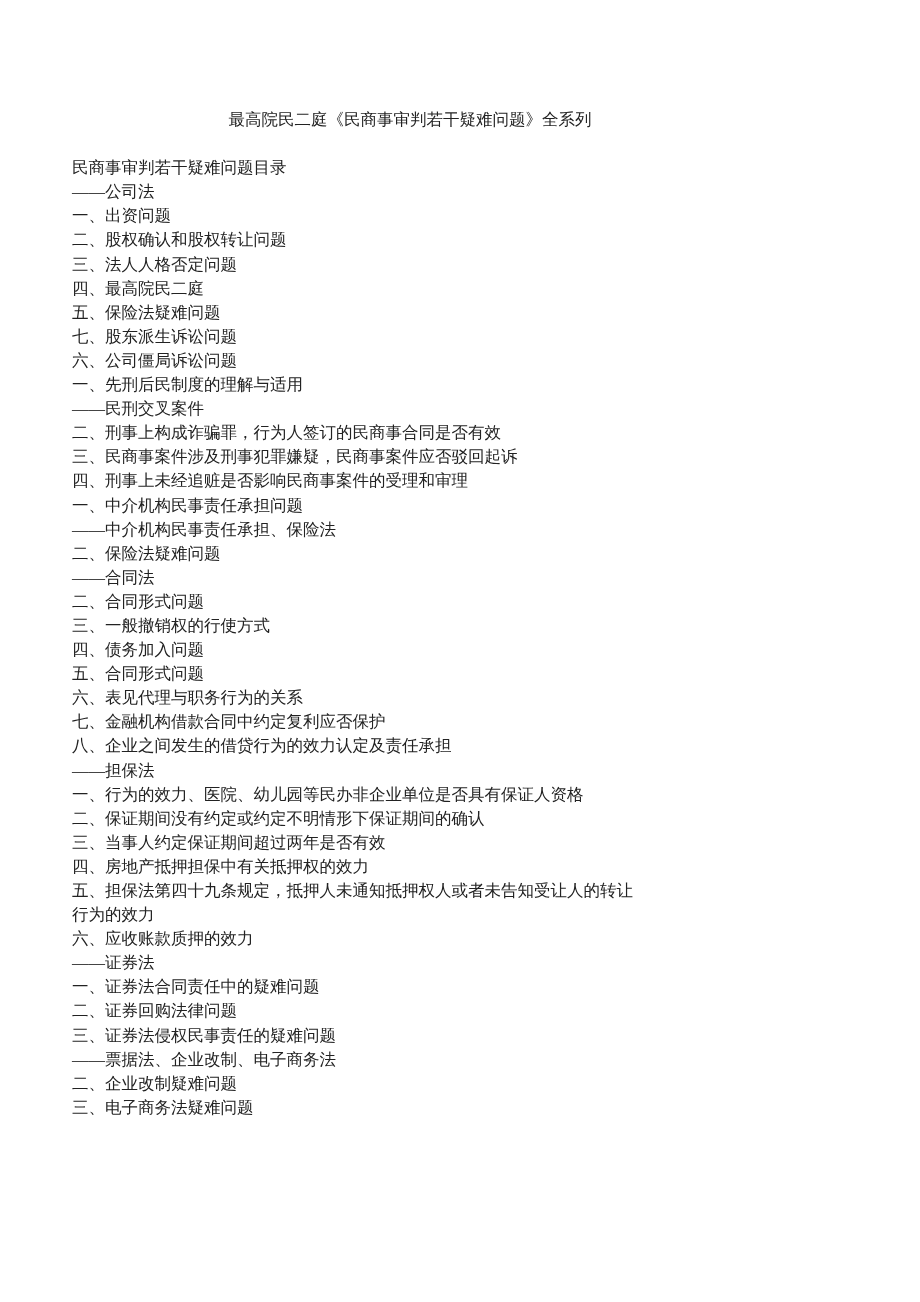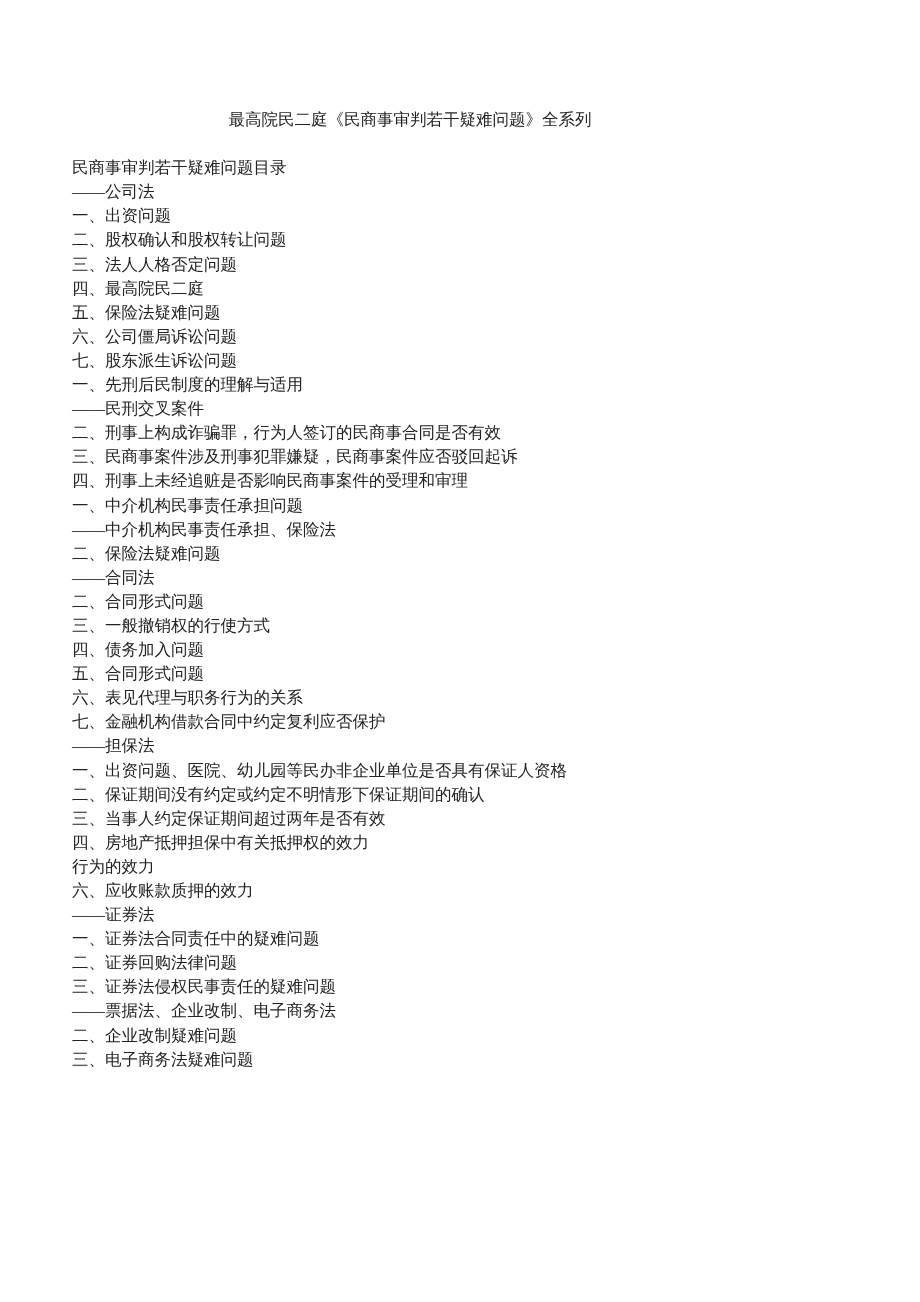--- a/index.html
+++ b/index.html
@@ -44,42 +44,44 @@
   <h1 class="doc-title">最高院民二庭《民商事审判若干疑难问题》全系列</h1>
   <div class="blank-line"></div>
   <div class="toc">
       <div class="toc-line toc-heading">民商事审判若干疑难问题目录</div>
       <div class="toc-line toc-section">——公司法</div>
       <div class="toc-line toc-item">一、出资问题</div>
       <div class="toc-line toc-item">二、股权确认和股权转让问题</div>
       <div class="toc-line toc-item">三、法人人格否定问题</div>
       <div class="toc-line toc-item">四、最高院民二庭</div>
       <div class="toc-line toc-item">五、保险法疑难问题</div>
+      <div class="toc-line toc-item">七、股东派生诉讼问题</div>
       <div class="toc-line toc-item">六、公司僵局诉讼问题</div>
-      <div class="toc-line toc-item">七、股东派生诉讼问题</div>
       <div class="toc-line toc-item">一、先刑后民制度的理解与适用</div>
       <div class="toc-line toc-section">——民刑交叉案件</div>
       <div class="toc-line toc-item">二、刑事上构成诈骗罪，行为人签订的民商事合同是否有效</div>
       <div class="toc-line toc-item">三、民商事案件涉及刑事犯罪嫌疑，民商事案件应否驳回起诉</div>
       <div class="toc-line toc-item">四、刑事上未经追赃是否影响民商事案件的受理和审理</div>
       <div class="toc-line toc-item">一、中介机构民事责任承担问题</div>
       <div class="toc-line toc-section">——中介机构民事责任承担、保险法</div>
       <div class="toc-line toc-item">二、保险法疑难问题</div>
       <div class="toc-line toc-section">——合同法</div>
       <div class="toc-line toc-item">二、合同形式问题</div>
       <div class="toc-line toc-item">三、一般撤销权的行使方式</div>
       <div class="toc-line toc-item">四、债务加入问题</div>
       <div class="toc-line toc-item">五、合同形式问题</div>
       <div class="toc-line toc-item">六、表见代理与职务行为的关系</div>
       <div class="toc-line toc-item">七、金融机构借款合同中约定复利应否保护</div>
+      <div class="toc-line toc-item">八、企业之间发生的借贷行为的效力认定及责任承担</div>
       <div class="toc-line toc-section">——担保法</div>
-      <div class="toc-line toc-item">一、出资问题、医院、幼儿园等民办非企业单位是否具有保证人资格</div>
+      <div class="toc-line toc-item">一、行为的效力、医院、幼儿园等民办非企业单位是否具有保证人资格</div>
       <div class="toc-line toc-item">二、保证期间没有约定或约定不明情形下保证期间的确认</div>
       <div class="toc-line toc-item">三、当事人约定保证期间超过两年是否有效</div>
       <div class="toc-line toc-item">四、房地产抵押担保中有关抵押权的效力</div>
+      <div class="toc-line toc-item">五、担保法第四十九条规定，抵押人未通知抵押权人或者未告知受让人的转让</div>
       <div class="toc-line toc-continuation">行为的效力</div>
       <div class="toc-line toc-item">六、应收账款质押的效力</div>
       <div class="toc-line toc-section">——证券法</div>
       <div class="toc-line toc-item">一、证券法合同责任中的疑难问题</div>
       <div class="toc-line toc-item">二、证券回购法律问题</div>
       <div class="toc-line toc-item">三、证券法侵权民事责任的疑难问题</div>
       <div class="toc-line toc-section">——票据法、企业改制、电子商务法</div>
       <div class="toc-line toc-item">二、企业改制疑难问题</div>
       <div class="toc-line toc-item">三、电子商务法疑难问题</div>
     </div>

